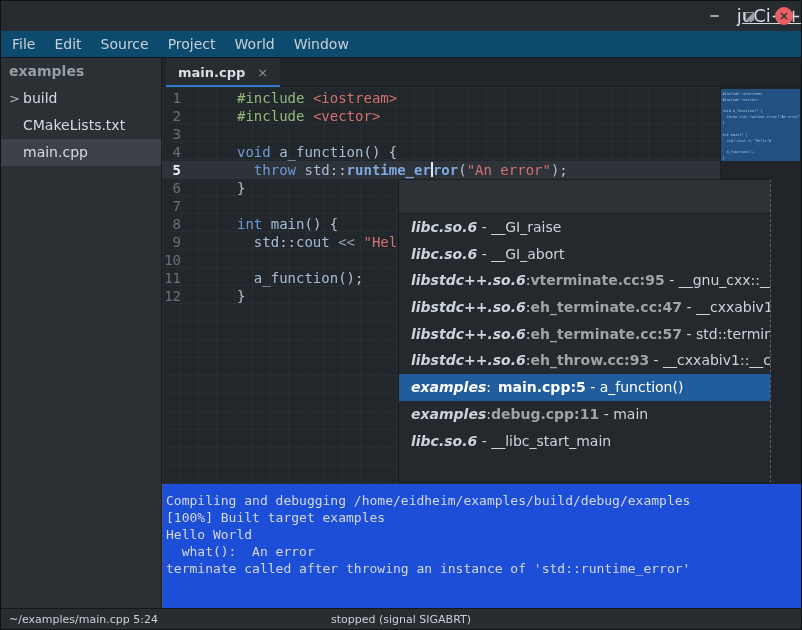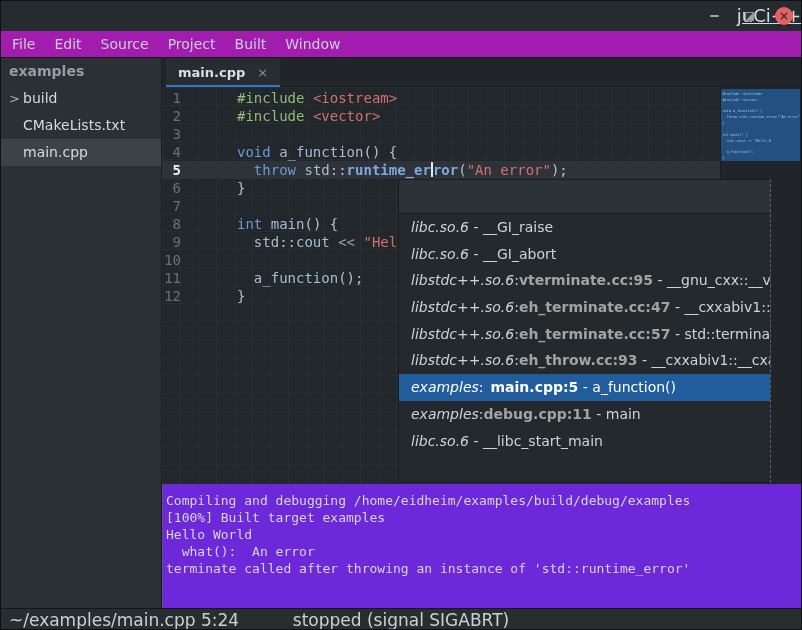--- a/index.html
+++ b/index.html
@@ -17,21 +17,21 @@
   .win-controls { position:absolute; right:8px; top:0; height:30px; display:flex; align-items:center; gap:17px; }
   .wc-btn { width:18px; height:18px; display:flex; align-items:center; justify-content:center; cursor:default; }
   .min-glyph { width:9px; height:2px; background:#9aa1a8; border-radius:1px; }
   .restore-glyph { width:9px; height:9px; border:1px solid #8d949b;
                    background:linear-gradient(135deg, #30353a 49%, #9aa1a8 51%); }
   .close-btn { width:18px; height:18px; border-radius:50%; background:var(--close-button,#ea5f64);
                display:flex; align-items:center; justify-content:center; }
   .close-btn span { color:#31363b; font-size:12px; font-weight:bold; line-height:1; }
 
   
-  .menubar { position:absolute; left:0; top:30px; right:0; height:27px; background:#a21caf;
+  .menubar { position:absolute; left:0; top:30px; right:0; height:27px; background:#0c4a6e;
              border-bottom:1px solid #17191c; display:flex; align-items:center; padding-left:11px; gap:19px; }
   .menu-item { font-size:14px; color:#c9d0d7; }
 
   
   .main { position:absolute; left:0; top:57px; right:0; height:550px; }
 
   
   .sidebar { position:absolute; left:0; top:0; width:161px; height:100%; background:#2b3034;
              border-right:1px solid #1a1d20; overflow:hidden; }
   .side-header { height:27px; line-height:27px; padding-left:8px; font-size:14px; font-weight:bold; color:#959ea6; }
@@ -84,33 +84,33 @@
                  white-space:pre; color:rgba(190,215,238,.85);
                  transform:scale(0.28); transform-origin:2px 2px; }
 
   
   .popup { position:absolute; left:236px; top:92px; width:373px; height:304px; z-index:5;
            background:#24292d; border:1px solid #191c1f; border-right:1px dashed #5a6269; overflow:hidden; }
   .popup-entry { height:34px; background:#2d3237; border-bottom:1px solid #1a1d20; }
   .pop-row { height:26.7px; line-height:26.7px; padding-left:12px; font-size:14px; color:#ccd3da;
              white-space:nowrap; overflow:hidden; }
   .pop-row.selected { background:var(--accent-selection,#215d9c); color:#ffffff; }
-  .seg-i { font-style:italic; }
+  .seg-i { font-style:italic;font-weight:bold; }
   .seg-b { font-weight:bold; color:#a3a3a3; }
   .pop-row.selected .seg-b { color:#ffffff;padding-left:7px; }
 
   
-  .terminal { position:absolute; left:0; right:0; bottom:0; height:124px; background:#6d28d9;
+  .terminal { position:absolute; left:0; right:0; bottom:0; height:124px; background:#1d4ed8;
               border-left:1px dashed #5a6269; padding:8px 0 0 3px; overflow:hidden; }
   .term-line { font-family:"DejaVu Sans Mono", monospace; font-size:13px; line-height:17px;
                color:#d2d8de; white-space:pre; }
 
   
   .statusbar { position:absolute; left:0; top:607px; right:0; height:23px; background:#282d32;
-               border-top:1px solid #15181a; font-size:17px; color:#c9d0d6; }
+               border-top:1px solid #15181a; font-size:11px; color:#c9d0d6; }
   .status-left { position:absolute; left:8px; top:0; line-height:22px; }
   .status-center { position:absolute; left:50%; transform:translateX(-50%); top:0; line-height:22px; }
 </style>
 </head>
 <body>
 
 <div id="window">
 
   <div class="titlebar">
     <div class="title">juCi++</div>
@@ -125,21 +125,21 @@
         <span>×</span>
       </div>
     </div>
   </div>
 
   <div class="menubar" id="menu-items">
       <div class="menu-item">File</div>
       <div class="menu-item">Edit</div>
       <div class="menu-item">Source</div>
       <div class="menu-item">Project</div>
-      <div class="menu-item">Built</div>
+      <div class="menu-item">World</div>
       <div class="menu-item">Window</div>
     </div>
 
   <div class="main">
 
     <div class="sidebar">
       <div class="side-header">examples</div>
       <div id="sidebar-items">
           <div class="side-row">
             <span class="chev">&gt;</span>

